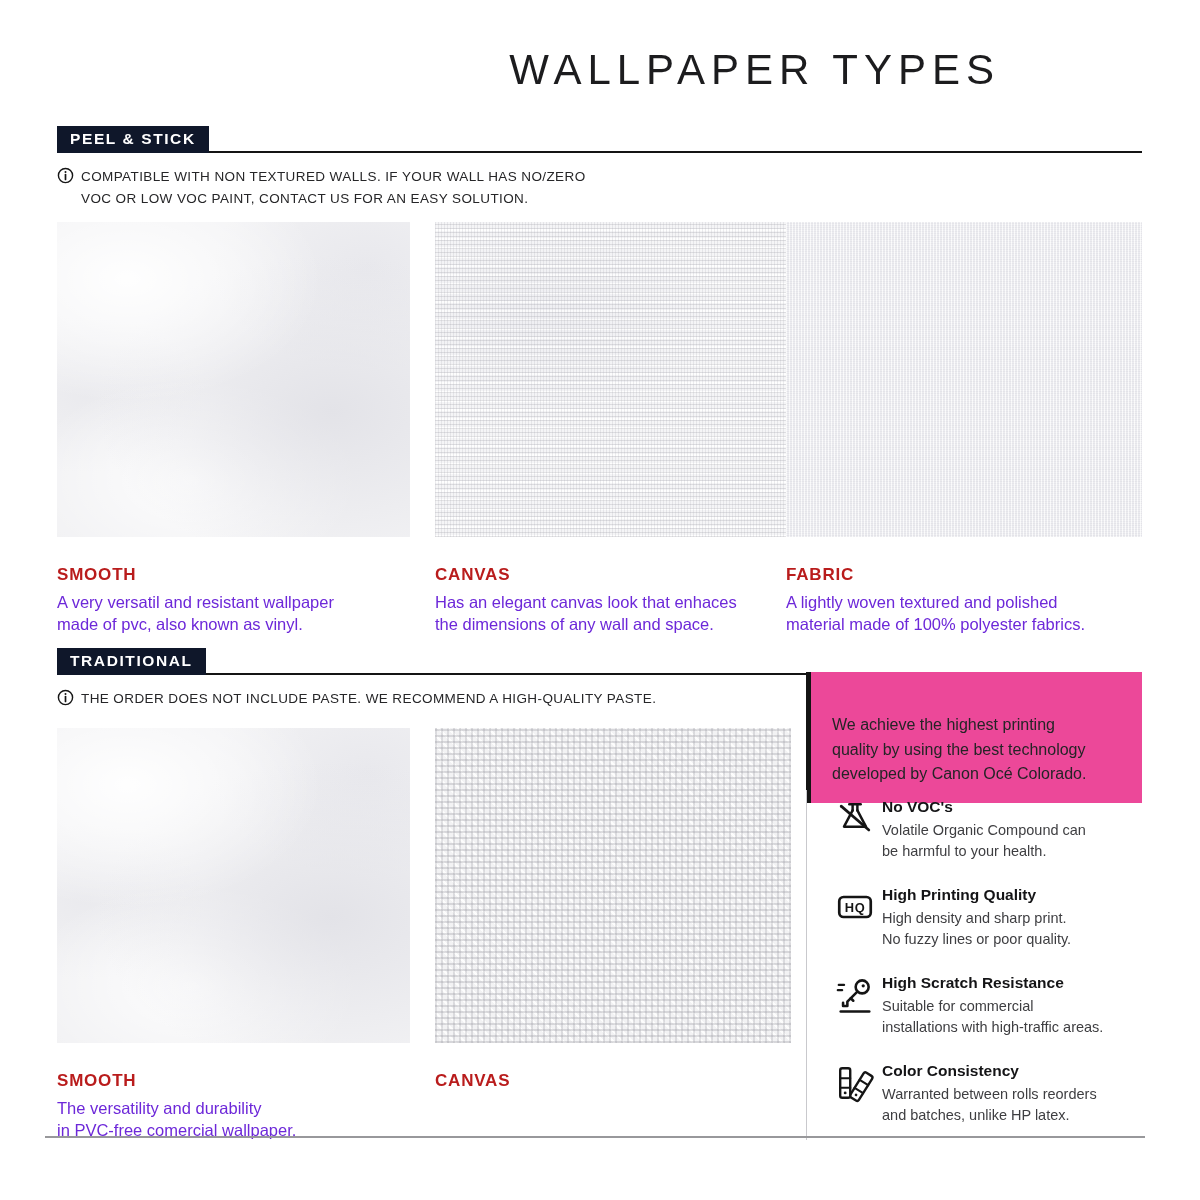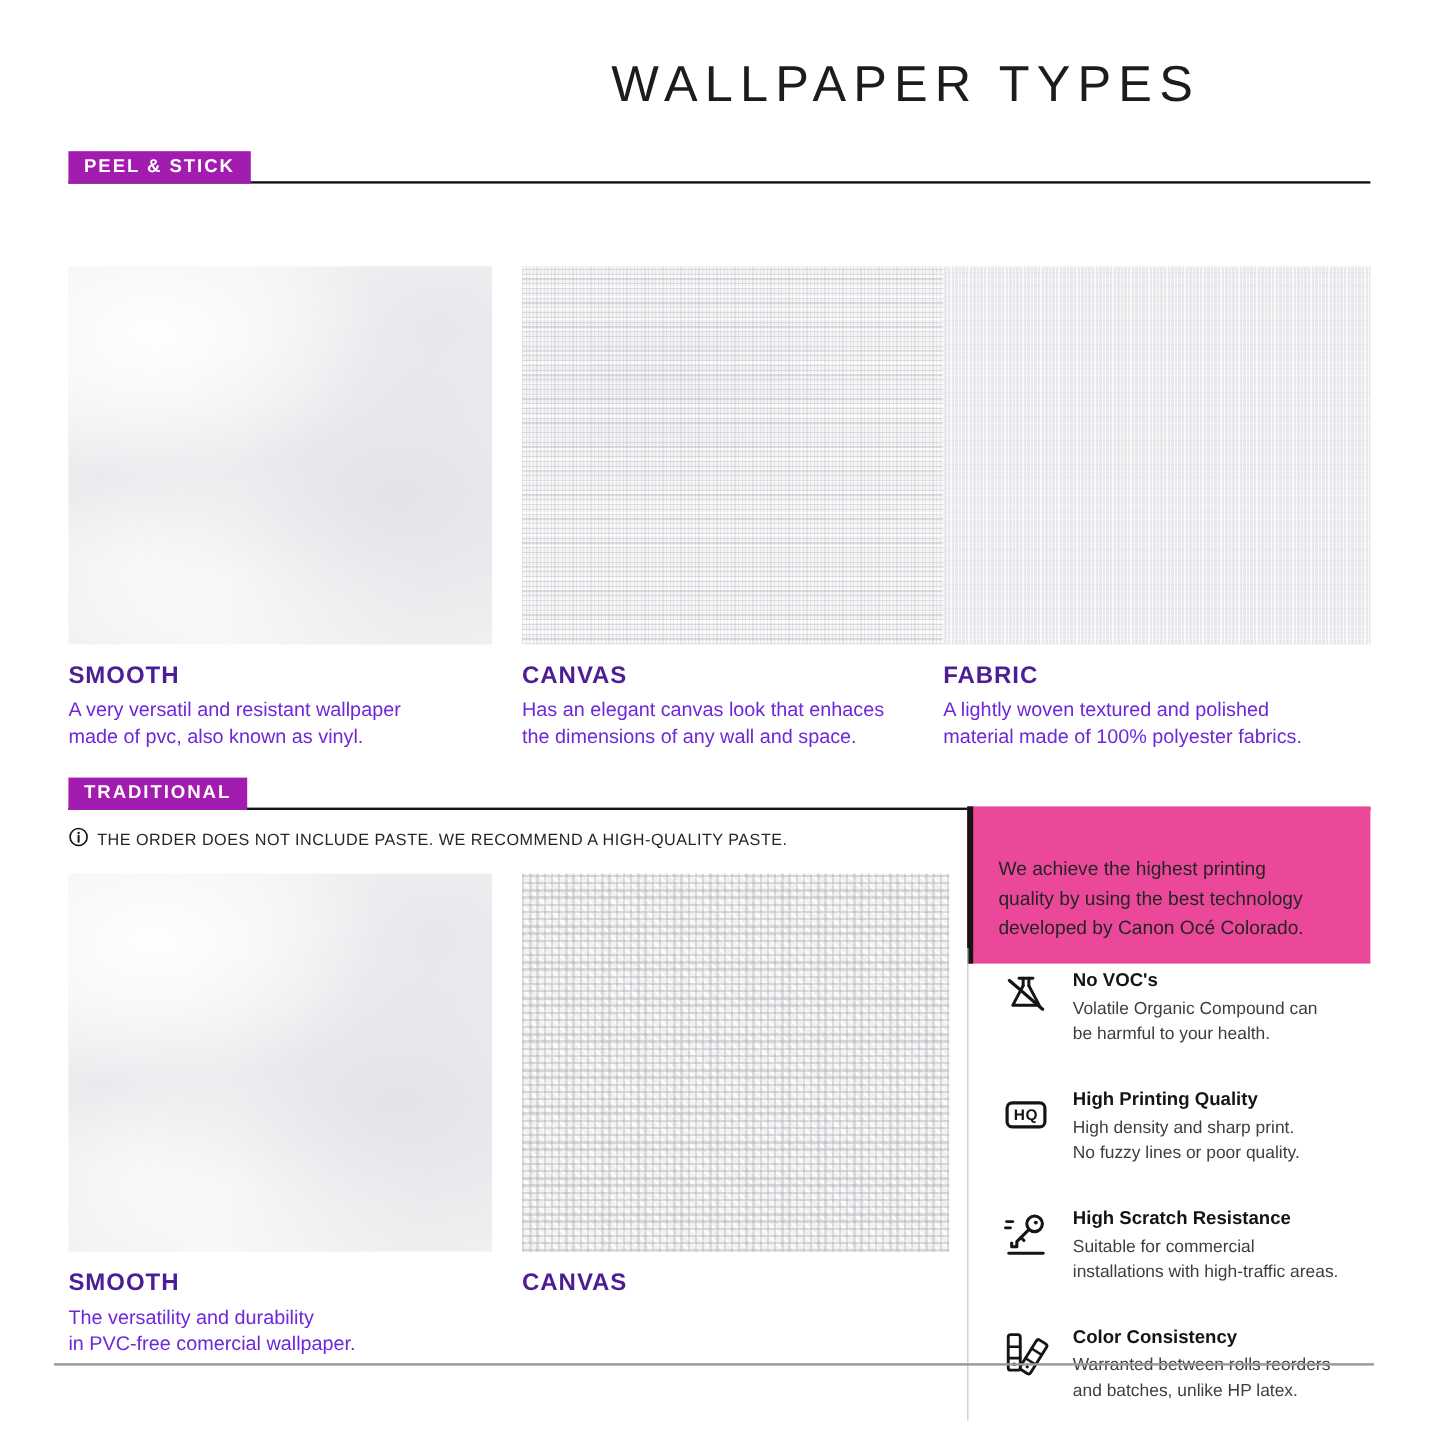--- a/index.html
+++ b/index.html
@@ -7,21 +7,21 @@
   body { font-family:"Liberation Sans", sans-serif; color:#1b1b1d; }
   #page { position:relative; width:1200px; height:1200px; background:#fff; overflow:hidden; }
 
   .title {
     position:absolute; top:46px; left:0; width:1000px; text-align:right;
     font-size:42px; font-weight:400; letter-spacing:6px; color:#1c1c1e;
   }
 
   .section-header { position:absolute; left:57px; width:1085px; height:25px; border-bottom:2px solid #141414; }
   .section-label {
-    position:absolute; left:0; bottom:-2px; background:#a21caf; color:#ffffff;
+    position:absolute; left:0; bottom:-2px; background:#0f172a; color:#ffffff;
     font-size:15.5px; font-weight:700; letter-spacing:1.6px; padding:4px 13px 5px 13px; white-space:nowrap;
   }
   #sec-peel { top:128px; }
   #sec-trad { top:650px; }
 
   .note { position:absolute; left:57px; display:flex; gap:7px; align-items:flex-start; }
   #note-peel { top:166px; }
   #note-trad { top:688px;align-items:center; }
   .note-icon { flex:none; margin-top:1px; }
   .note-text {
@@ -31,21 +31,21 @@
 
   .swatch-row { position:absolute; left:57px; }
   #row-peel { top:222px; }
   #row-trad { top:728px; }
   .swatch-col { position:absolute; top:0; }
   .col-a { left:0;   width:353px; }
   .col-b { left:378px; width:356px; }
   .col-c { left:729px; width:356px; }
   .swatch { width:100%; height:315px; }
 
-  .sw-name { margin-top:15px; font-size:20px; font-weight:700; letter-spacing:0.8px; color:#4c1d95; }
+  .sw-name { margin-top:28px; font-size:17px; font-weight:700; letter-spacing:0.8px; color:#b91c1c; }
   .sw-desc { margin-top:7px; font-size:16.5px; line-height:1.33; color:#6d28d9; white-space:pre-line; }
 
   
   .tex-smooth {
     background-color:#f2f2f4;
     background-image:
       radial-gradient(ellipse 300px 190px at 20% 18%, rgba(255,255,255,0.95), rgba(255,255,255,0) 65%),
       radial-gradient(ellipse 360px 240px at 78% 60%, rgba(222,222,228,0.75), rgba(222,222,228,0) 65%),
       radial-gradient(ellipse 280px 170px at 38% 82%, rgba(255,255,255,0.85), rgba(255,255,255,0) 60%),
       radial-gradient(ellipse 240px 160px at 88% 14%, rgba(226,226,232,0.6), rgba(226,226,232,0) 65%),
@@ -80,40 +80,51 @@
     background:#ec4899; border-left:5px solid #141414;
     padding:16px 16px 16px 21px;
     font-size:16px; line-height:1.55; color:#242426; white-space:pre-line;
   }
   .features {
     position:absolute; left:806px; top:790px; width:356px;
     border-left:1px solid #c9c9cd;
     padding:8px 0 14px 27px;
     display:flex; flex-direction:column; gap:25px;
   }
-  .feature { display:flex; gap:18px;margin-top:11px; }
+  .feature { display:flex; gap:6px; }
   .f-icon { width:42px; height:42px; flex:none; }
   .f-title { font-size:15.5px; font-weight:700; color:#141416; margin-bottom:4px; }
   .f-desc { font-size:14.5px; line-height:1.42; color:#3e3e41; white-space:pre-line; }
 
   .bottom-divider { position:absolute; left:45px; top:1136px; width:1100px; height:2px; background:#98989b; }
 
   svg.line-icon { stroke:#151515; fill:none; stroke-linecap:round; stroke-linejoin:round; }
 </style>
 </head>
 <body>
 
 <div id="page">
 
   <div class="title">WALLPAPER TYPES</div>
 
   <div class="section-header" id="sec-peel">
     <div class="section-label">PEEL &amp; STICK</div>
   </div>
 
+  <div class="note" id="note-peel">
+    <span class="note-icon">
+      <svg width="17" height="17" viewBox="0 0 18 18" class="line-icon">
+        <circle cx="9" cy="9" r="7.5" stroke-width="1.5"></circle>
+        <circle cx="9" cy="5.4" r="1.05" fill="#151515" stroke="none"></circle>
+        <path d="M9 8 V13.2" stroke-width="1.8"></path>
+      </svg>
+    </span>
+    <div class="note-text">COMPATIBLE WITH NON TEXTURED WALLS. IF YOUR WALL HAS NO/ZERO
+VOC OR LOW VOC PAINT, CONTACT US FOR AN EASY SOLUTION.</div>
+  </div>
 
   <div class="swatch-row" id="row-peel">
     <div class="swatch-col col-a">
       <div class="swatch tex-smooth"></div>
       <div class="sw-name">SMOOTH</div>
       <div class="sw-desc">A very versatil and resistant wallpaper
 made of pvc, also known as vinyl.</div>
     </div>
     <div class="swatch-col col-b">
       <div class="swatch tex-canvas-fine"></div>

